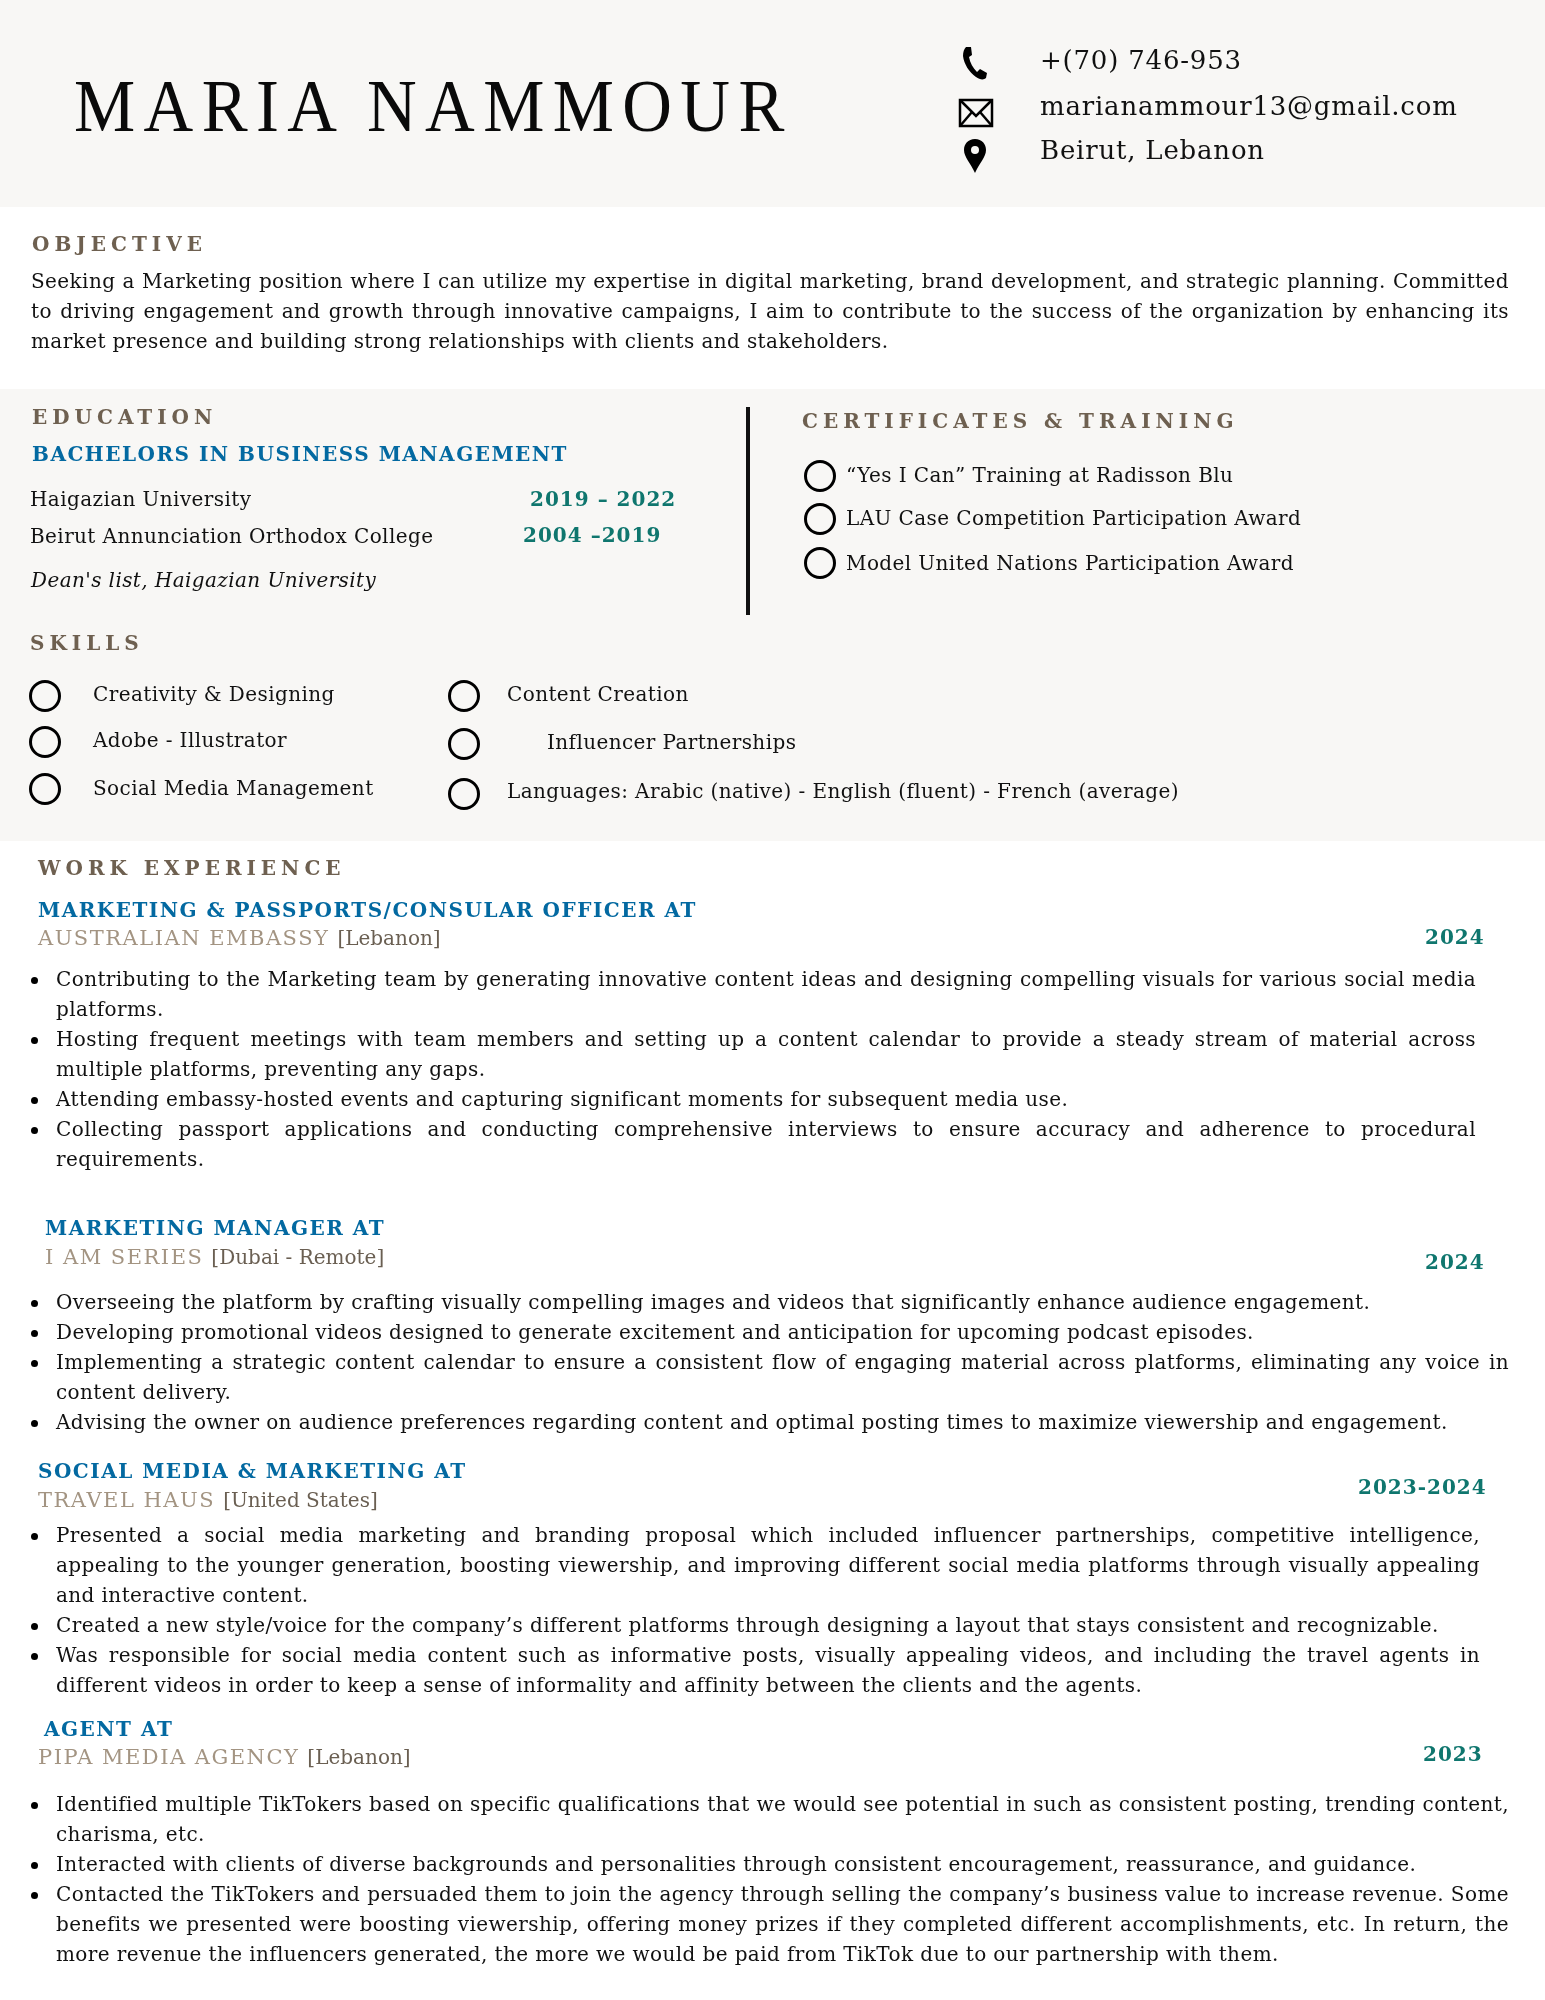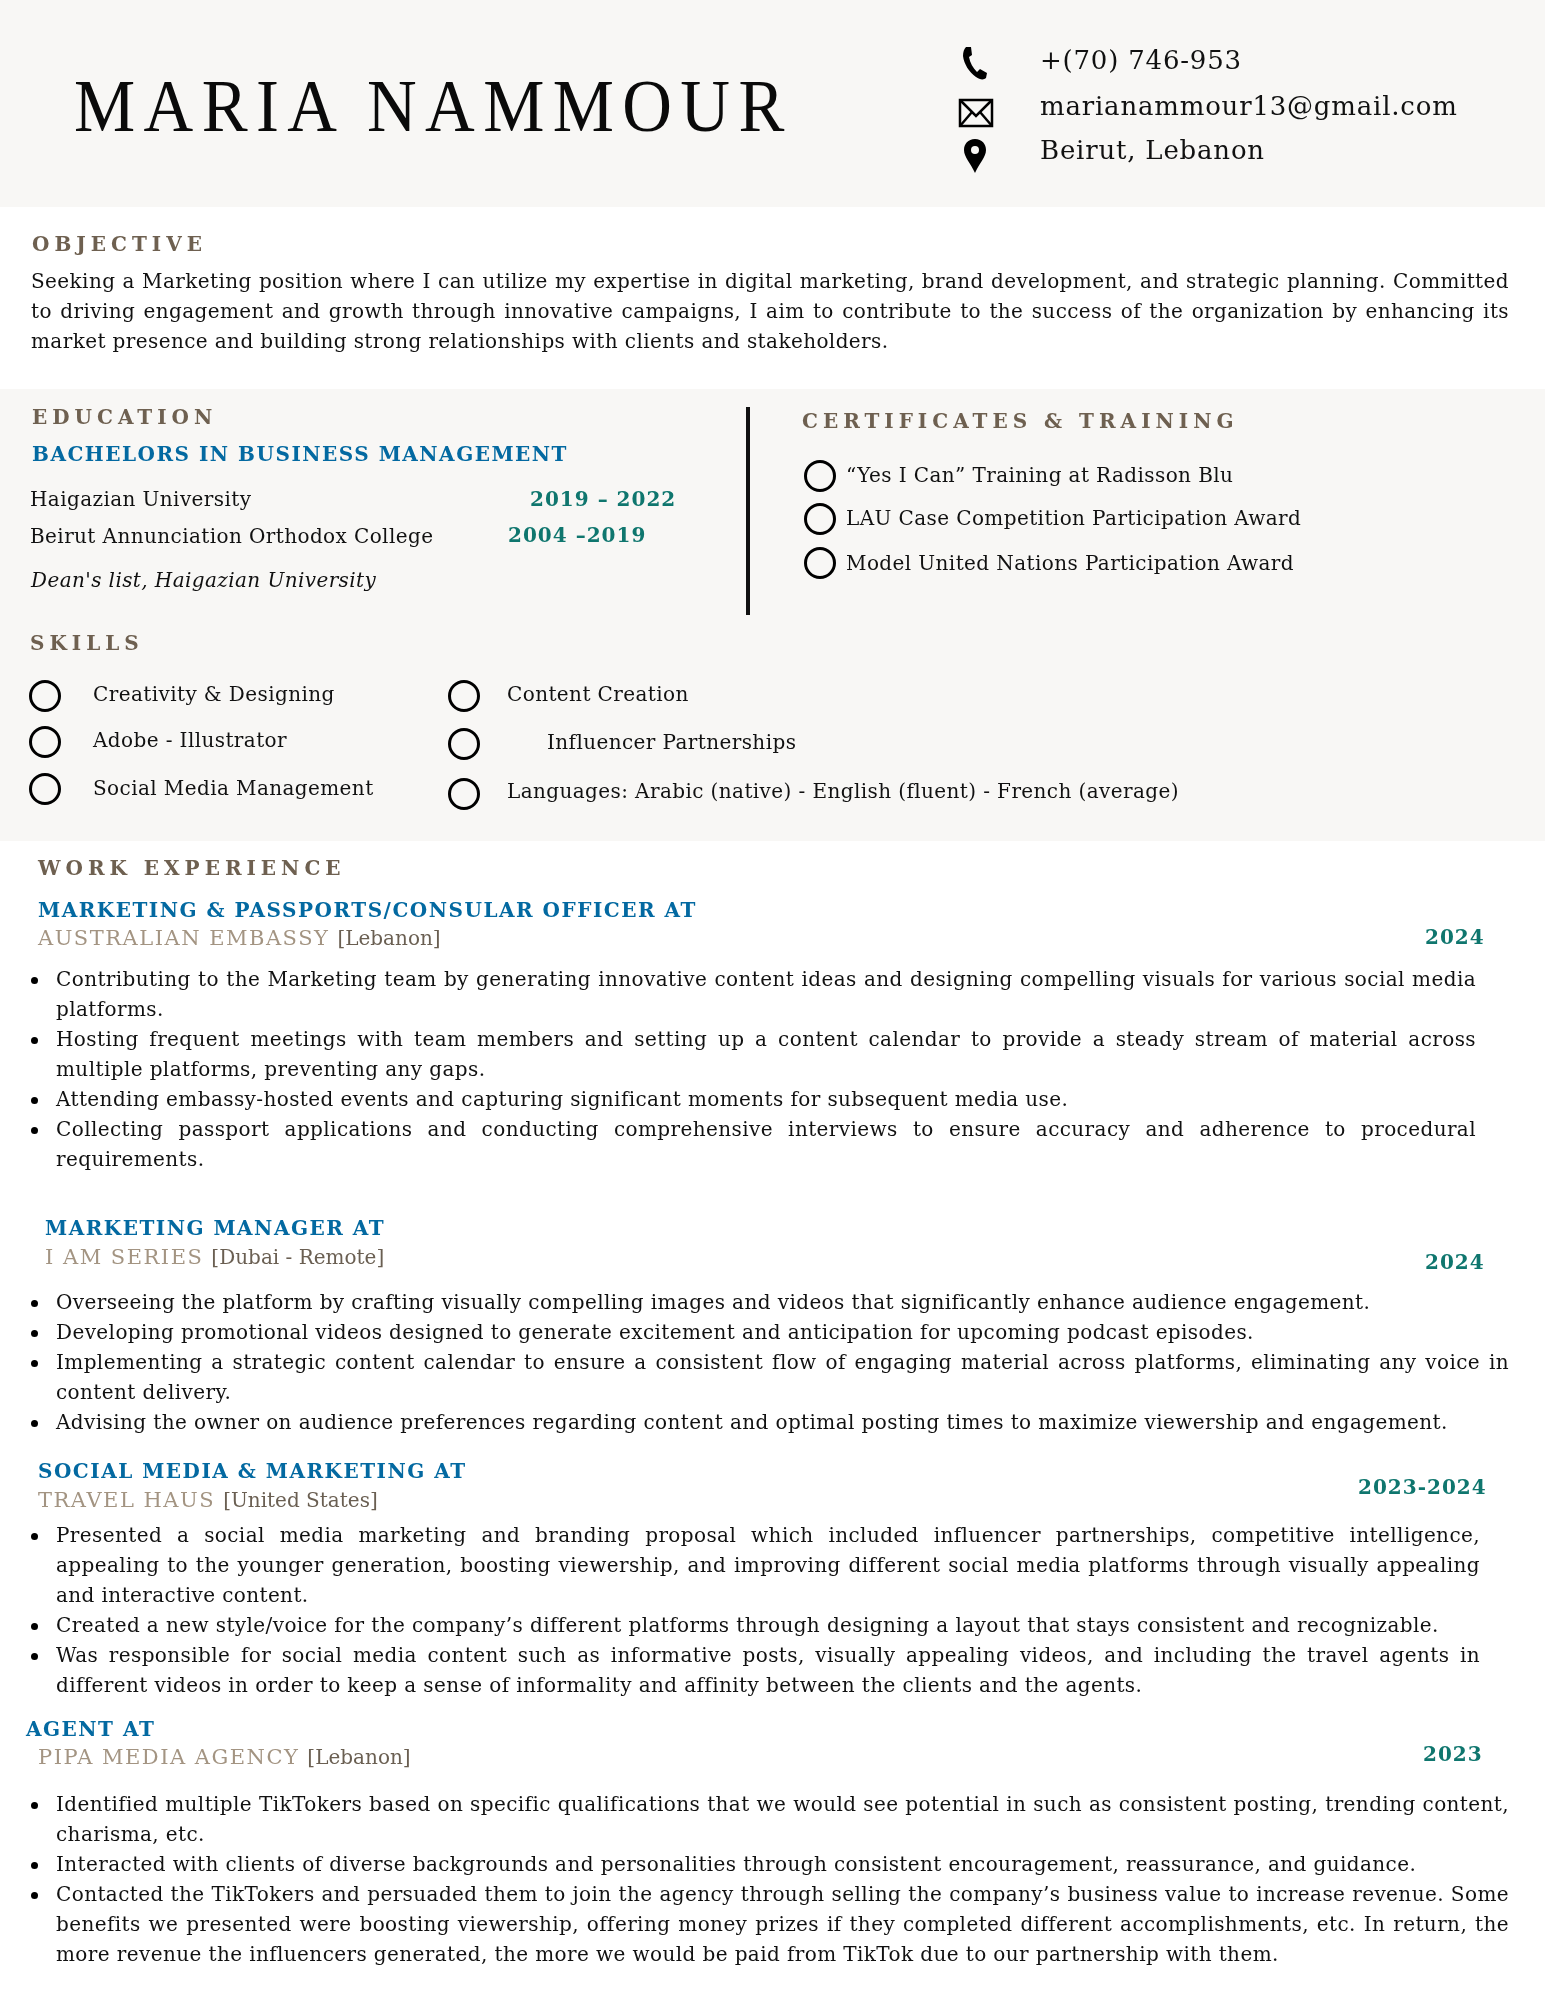--- a/index.html
+++ b/index.html
@@ -55,21 +55,21 @@
 <div class="abs contact-text" style="left:1040px;top:135px;">Beirut, Lebanon</div>
 
 <div class="abs sec-title" style="left:32px;top:232px;">OBJECTIVE</div>
 <div class="abs body-text justify" style="left:31px;top:266px;width:1478px;">Seeking a Marketing position where I can utilize my expertise in digital marketing, brand development, and strategic planning. Committed to driving engagement and growth through innovative campaigns, I aim to contribute to the success of the organization by enhancing its market presence and building strong relationships with clients and stakeholders.</div>
 
 <div class="abs sec-title" style="left:32px;top:405px;">EDUCATION</div>
 <div class="abs sub-title" style="left:32px;top:442px;">BACHELORS IN BUSINESS MANAGEMENT</div>
 <div class="abs body-text" style="left:30px;top:484px;">Haigazian University</div>
 <div class="abs year" style="left:530px;top:487px;">2019 – 2022</div>
 <div class="abs body-text" style="left:30px;top:521px;">Beirut Annunciation Orthodox College</div>
-<div class="abs year" style="left:508px;top:523px;text-align:right;">2004 –2019</div>
+<div class="abs year" style="left:523px;top:523px;text-align:right;">2004 –2019</div>
 <div class="abs body-text" style="left:31px;top:565px;font-style:italic;">Dean's list, Haigazian University</div>
 
 <div class="vdiv"></div>
 
 <div class="abs sec-title" style="left:802px;top:409px;">CERTIFICATES &amp; TRAINING</div>
 <div class="ring" style="left:804px;top:460px;width:32px;height:32px;"></div>
 <div class="abs body-text" style="left:846px;top:460px;">“Yes I Can” Training at Radisson Blu</div>
 <div class="ring" style="left:804px;top:503px;width:32px;height:32px;"></div>
 <div class="abs body-text" style="left:846px;top:503px;">LAU Case Competition Participation Award</div>
 <div class="ring" style="left:804px;top:547px;width:32px;height:32px;"></div>
@@ -121,21 +121,21 @@
 <div class="abs company" style="left:38px;top:1488px;">
   <span>TRAVEL HAUS</span><span class="loc">[United States]</span>
 </div>
 <div class="abs year" style="left:1358px;top:1475px;">2023-2024</div>
 <ul class="bullets" style="left:29px;top:1520px;width:1451px;">
   <li>Presented a social media marketing and branding proposal which included influencer partnerships, competitive intelligence, appealing to the younger generation, boosting viewership, and improving different social media platforms through visually appealing and interactive content.</li>
   <li>Created a new style/voice for the company’s different platforms through designing a layout that stays consistent and recognizable.</li>
   <li>Was responsible for social media content such as informative posts, visually appealing videos, and including the travel agents in different videos in order to keep a sense of informality and affinity between the clients and the agents.</li>
 </ul>
 
-<div class="abs sub-title" style="left:26px;top:1717px;">AGENT AT</div>
+<div class="abs sub-title" style="left:44px;top:1717px;">AGENT AT</div>
 <div class="abs company" style="left:38px;top:1745px;">
   <span>PIPA MEDIA AGENCY</span><span class="loc">[Lebanon]</span>
 </div>
 <div class="abs year" style="left:1423px;top:1742px;">2023</div>
 <ul class="bullets" style="left:29px;top:1789px;width:1480px;">
   <li>Identified multiple TikTokers based on specific qualifications that we would see potential in such as consistent posting, trending content, charisma, etc.</li>
   <li>Interacted with clients of diverse backgrounds and personalities through consistent encouragement, reassurance, and guidance.</li>
   <li>Contacted the TikTokers and persuaded them to join the agency through selling the company’s business value to increase revenue. Some benefits we presented were boosting viewership, offering money prizes if they completed different accomplishments, etc. In return, the more revenue the influencers generated, the more we would be paid from TikTok due to our partnership with them.</li>
 </ul>
 

